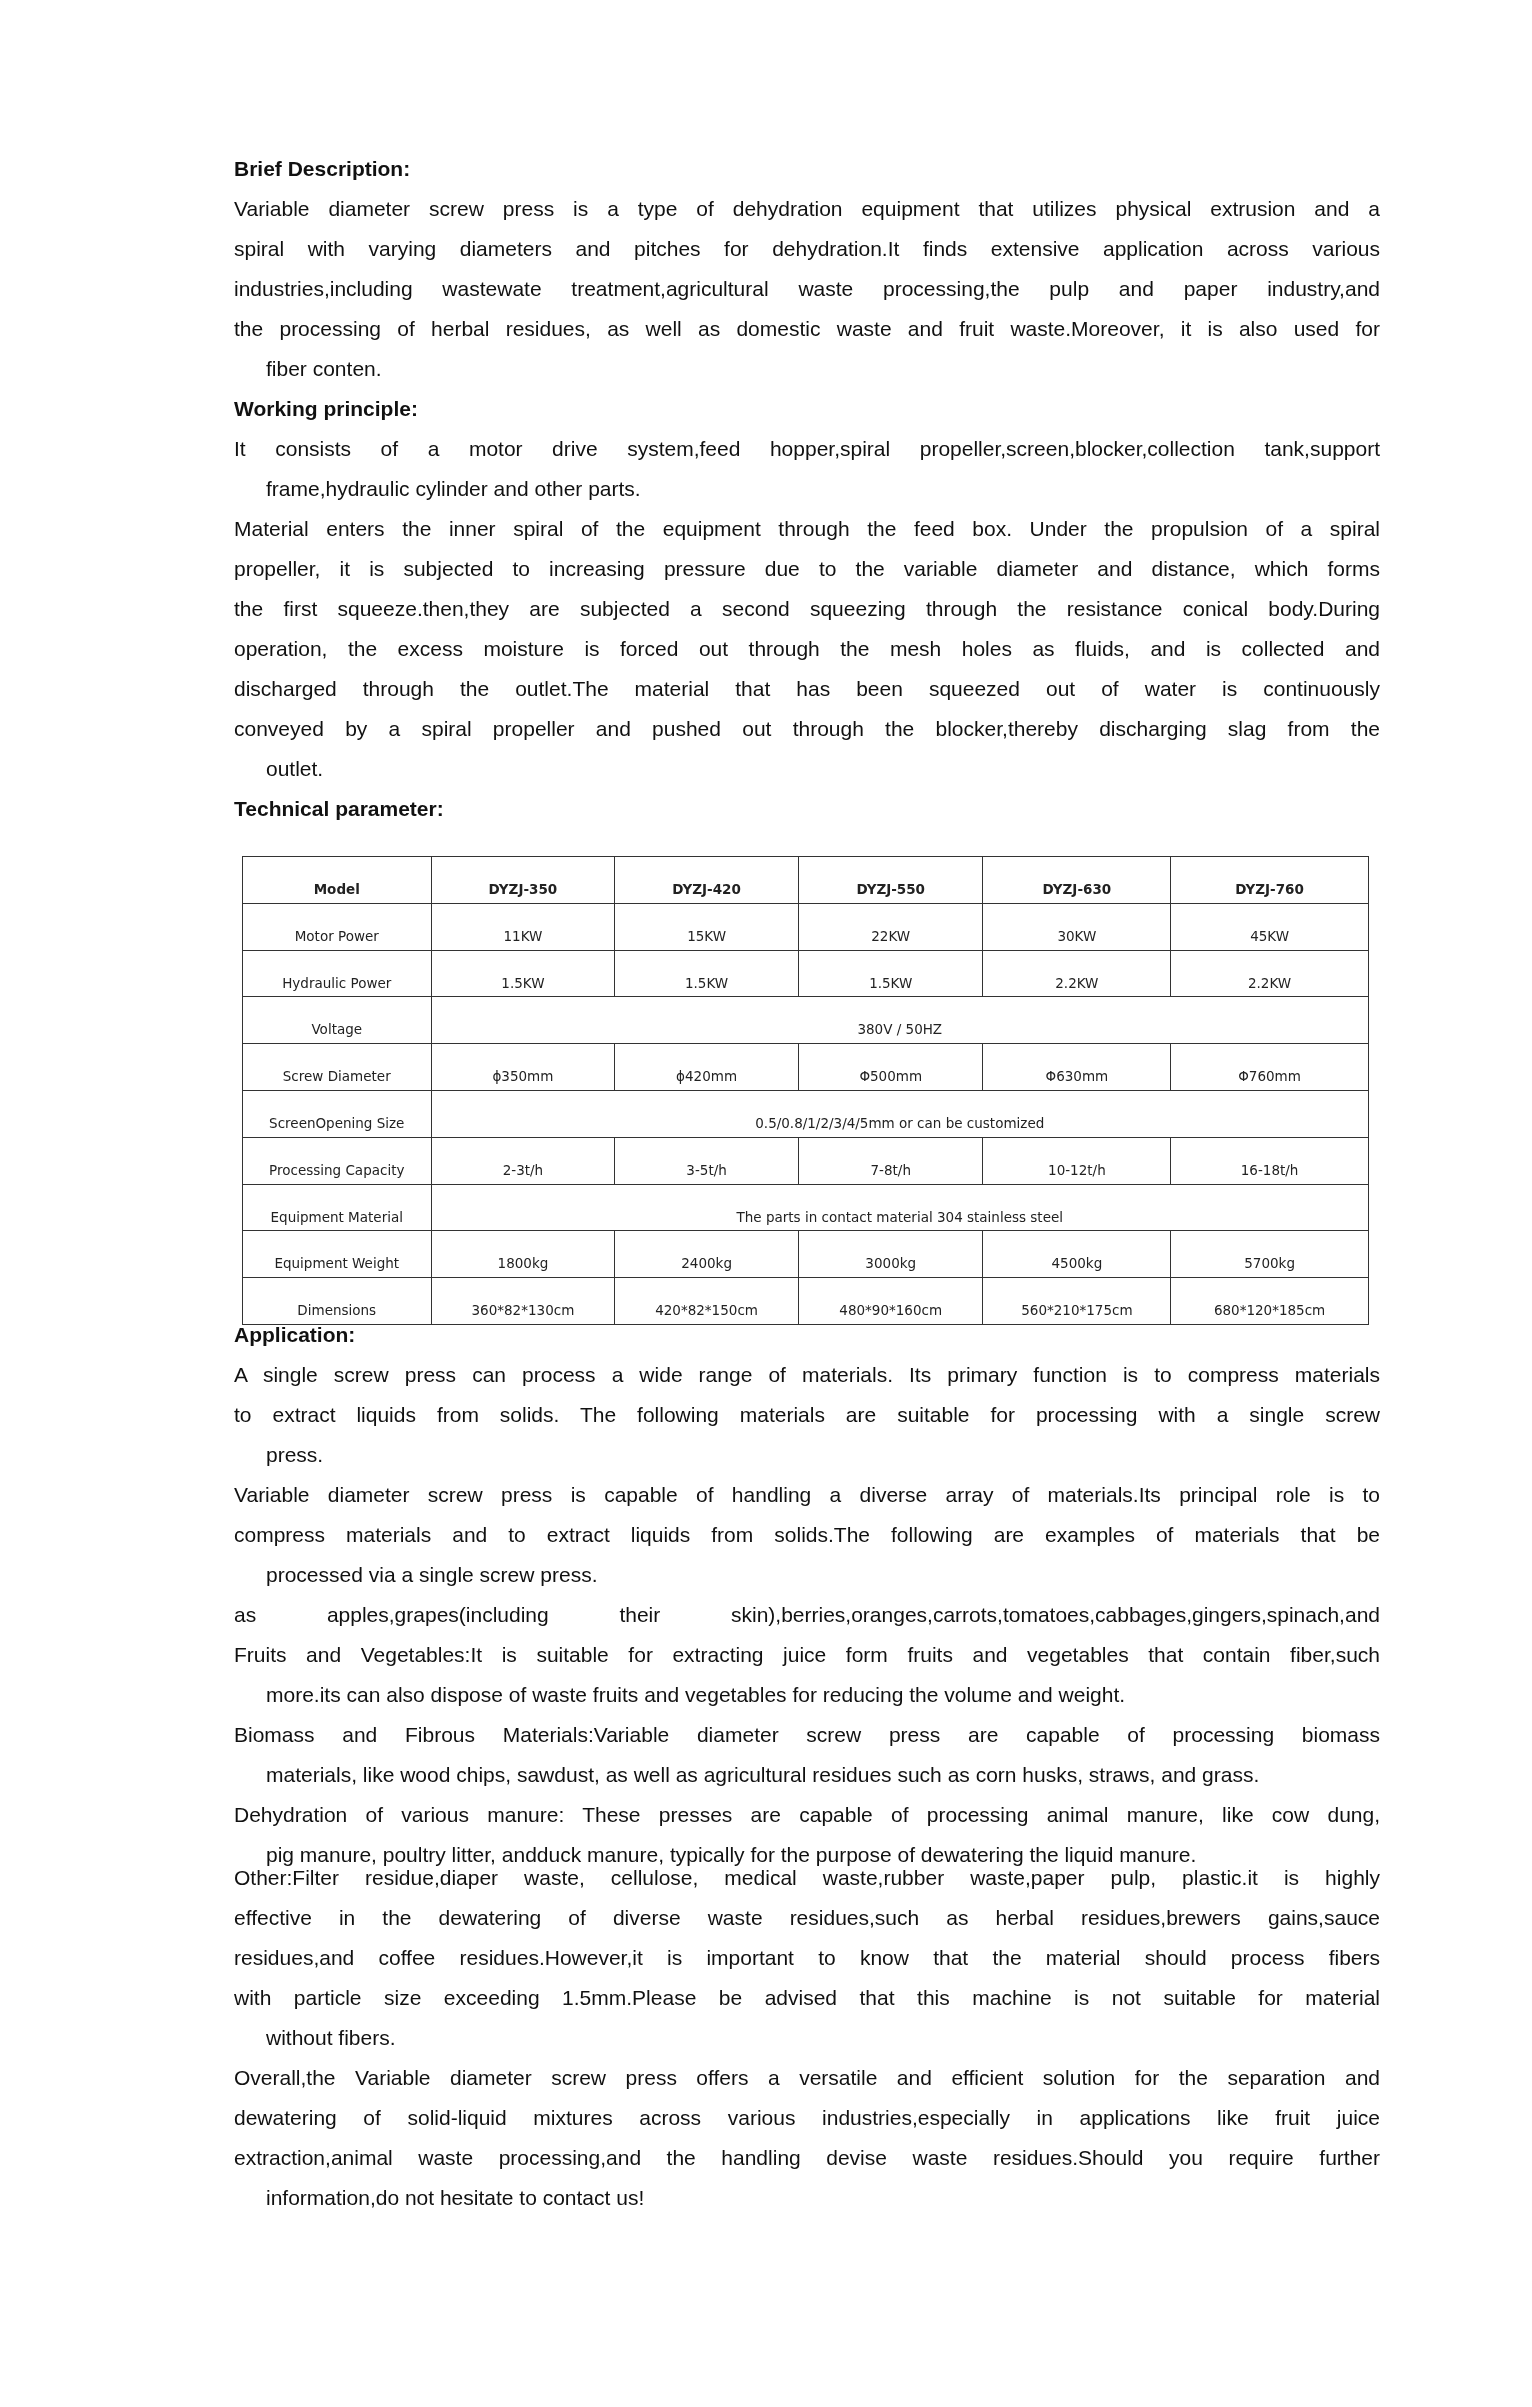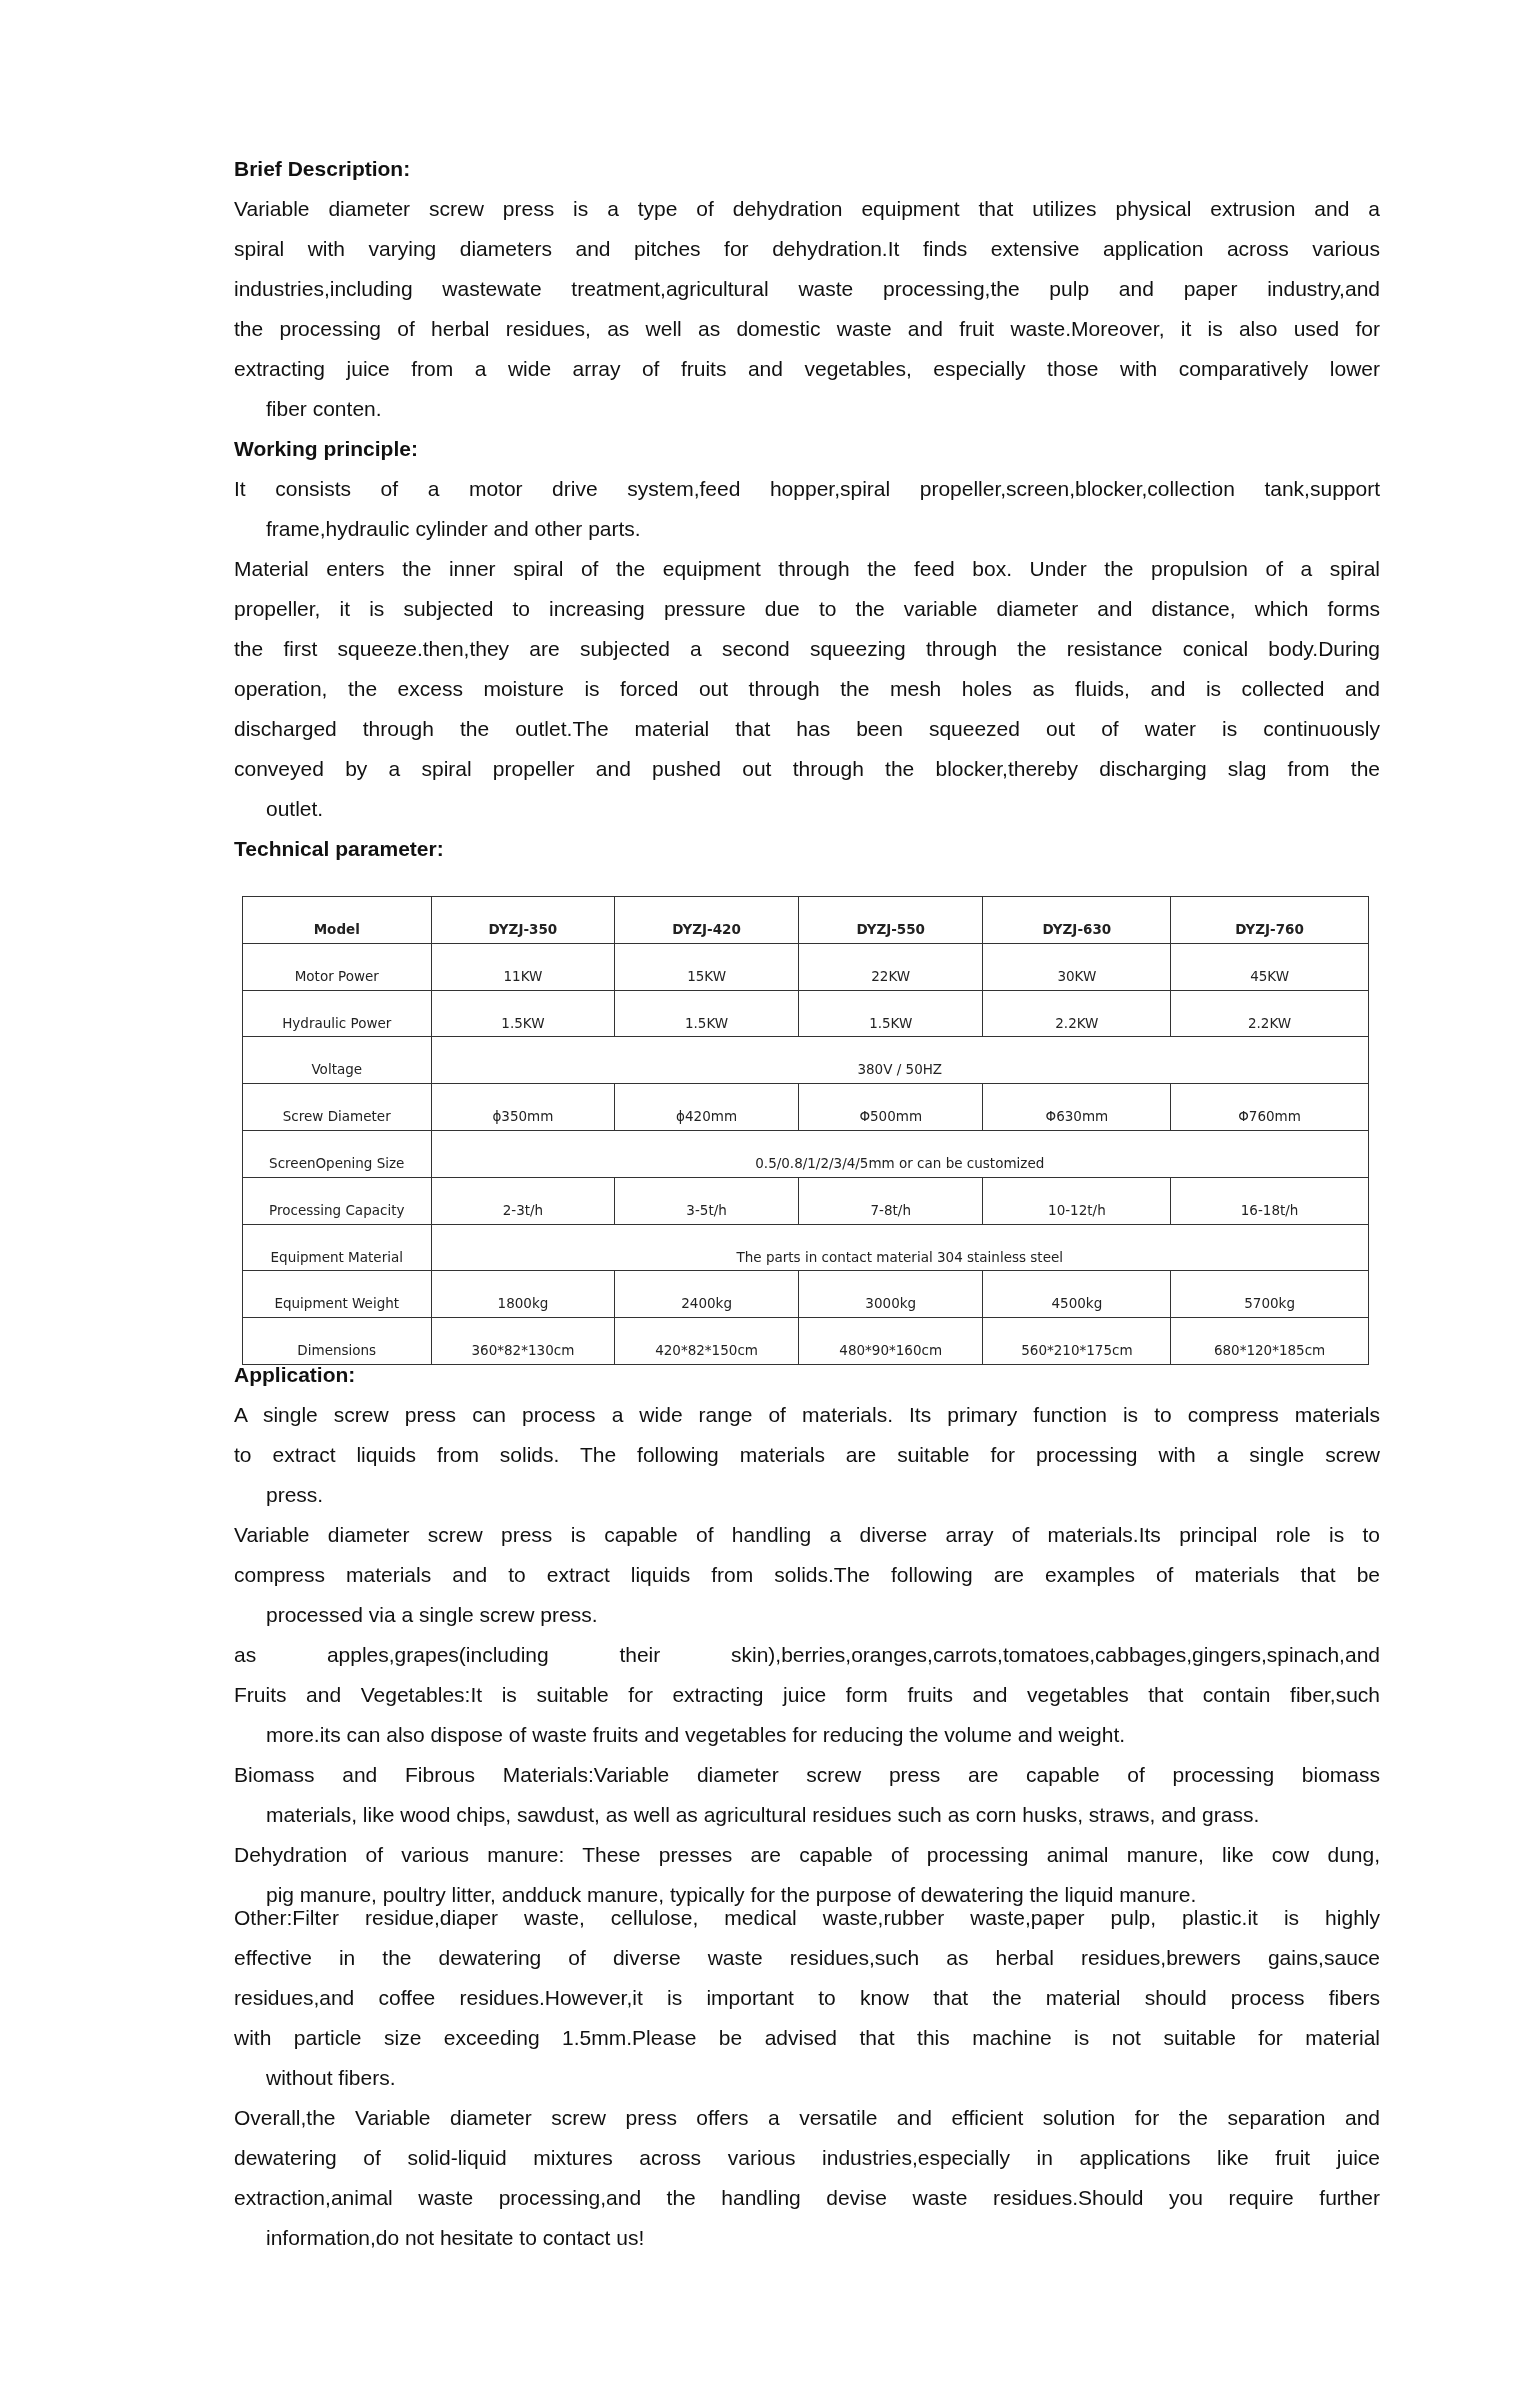--- a/index.html
+++ b/index.html
@@ -23,21 +23,20 @@
 
 <div class="page">
 
   <section>
     <div class="line heading">Brief Description:</div>
     <div>
         <div class="line">Variable diameter screw press is a type of dehydration equipment that utilizes physical extrusion and a</div>
         <div class="line">spiral with varying diameters and pitches for dehydration.It finds extensive application across various</div>
         <div class="line">industries,including wastewate treatment,agricultural waste processing,the pulp and paper industry,and</div>
         <div class="line">the processing of herbal residues, as well as domestic waste and fruit waste.Moreover, it is also used for</div>
-        <div class="line">extracting juice from a wide array of fruits and vegetables, especially those with comparatively lower</div>
         <div class="line last">fiber conten.</div>
       </div>
   </section>
 
   <section>
     <div class="line heading">Working principle:</div>
     <div>
         <div class="line">It consists of a motor drive system,feed hopper,spiral propeller,screen,blocker,collection tank,support</div>
         <div class="line last">frame,hydraulic cylinder and other parts.</div>
       </div>

